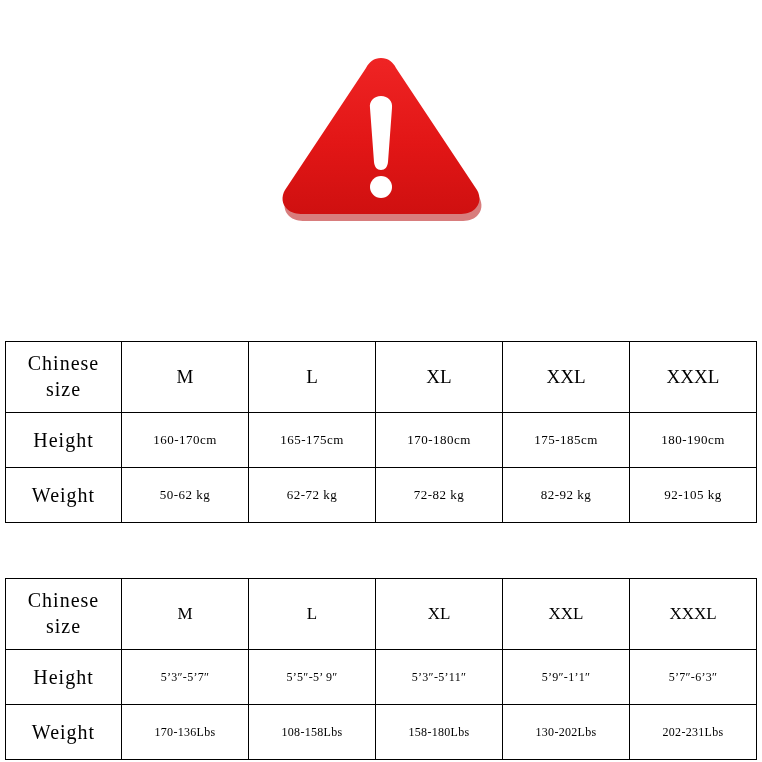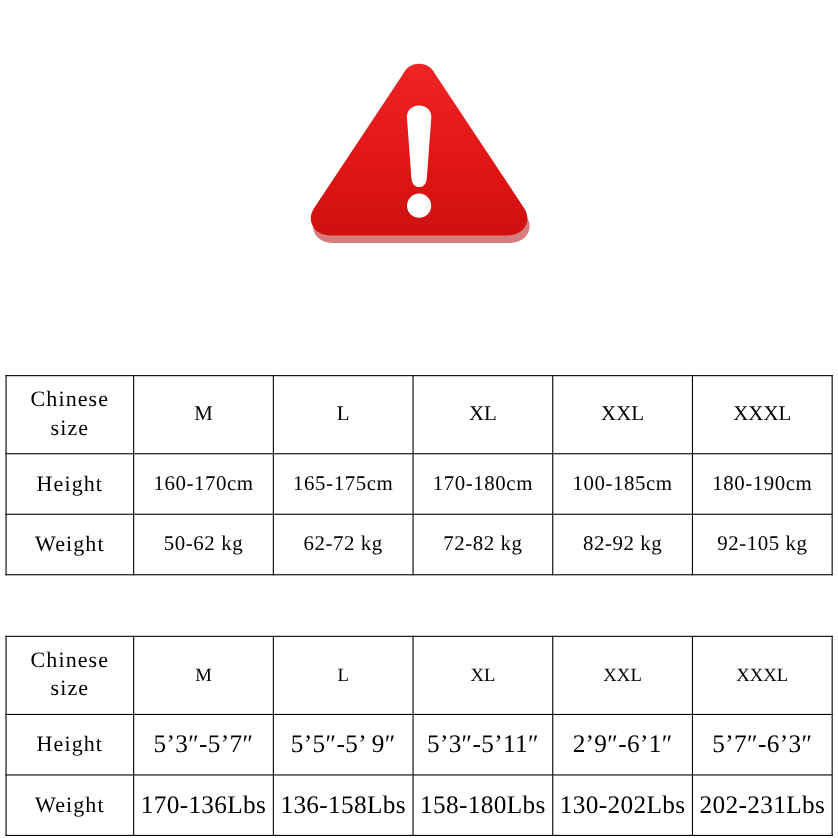--- a/index.html
+++ b/index.html
@@ -60,28 +60,28 @@
   }
   
   .col-label { width: 118px; }
   .col-data  { width: 126px; }
 
   
   .first td { height: 54px; font-size: 20px; }
   .first tr.header-row td { height: 70px; }
   .first .label-cell { font-size: 20px; letter-spacing: 1px; }
   .first .header-size { font-size: 19px; }
-  .first .data-cell { font-size: 19px; letter-spacing: 0.5px; }
+  .first .data-cell { font-size: 13px; letter-spacing: 0.5px; }
 
   
   .second td { height: 54px; font-size: 18px; }
   .second tr.header-row td { height: 70px; }
   .second .label-cell { font-size: 20px; letter-spacing: 1px; }
   .second .header-size { font-size: 17px; }
-  .second .data-cell { font-size: 23px; letter-spacing: 0.3px; }
+  .second .data-cell { font-size: 12px; letter-spacing: 0.3px; }
 
   .two-line {
     line-height: 1.28;
   }
   .two-line span { display: block; }
 </style>
 </head>
 <body>
 
 <div class="page">
@@ -118,21 +118,21 @@
         <td class="col-data header-size">L</td>
         <td class="col-data header-size">XL</td>
         <td class="col-data header-size">XXL</td>
         <td class="col-data header-size">XXXL</td>
       </tr>
       <tr>
         <td class="col-label label-cell">Height</td>
         <td class="col-data data-cell">160-170cm</td>
         <td class="col-data data-cell">165-175cm</td>
         <td class="col-data data-cell">170-180cm</td>
-        <td class="col-data data-cell">100-185cm</td>
+        <td class="col-data data-cell">175-185cm</td>
         <td class="col-data data-cell">180-190cm</td>
       </tr>
       <tr>
         <td class="col-label label-cell">Weight</td>
         <td class="col-data data-cell">50-62 kg</td>
         <td class="col-data data-cell">62-72 kg</td>
         <td class="col-data data-cell">72-82 kg</td>
         <td class="col-data data-cell">82-92 kg</td>
         <td class="col-data data-cell">92-105 kg</td>
       </tr>
@@ -152,27 +152,27 @@
         <td class="col-data header-size">L</td>
         <td class="col-data header-size">XL</td>
         <td class="col-data header-size">XXL</td>
         <td class="col-data header-size">XXXL</td>
       </tr>
       <tr>
         <td class="col-label label-cell">Height</td>
         <td class="col-data data-cell">5’3″-5’7″</td>
         <td class="col-data data-cell">5’5″-5’ 9″</td>
         <td class="col-data data-cell">5’3″-5’11″</td>
-        <td class="col-data data-cell">2’9″-6’1″</td>
+        <td class="col-data data-cell">5’9″-1’1″</td>
         <td class="col-data data-cell">5’7″-6’3″</td>
       </tr>
       <tr>
         <td class="col-label label-cell">Weight</td>
         <td class="col-data data-cell">170-136Lbs</td>
-        <td class="col-data data-cell">136-158Lbs</td>
+        <td class="col-data data-cell">108-158Lbs</td>
         <td class="col-data data-cell">158-180Lbs</td>
         <td class="col-data data-cell">130-202Lbs</td>
         <td class="col-data data-cell">202-231Lbs</td>
       </tr>
     </tbody>
       </table>
   </div>
 
 </div>
 

